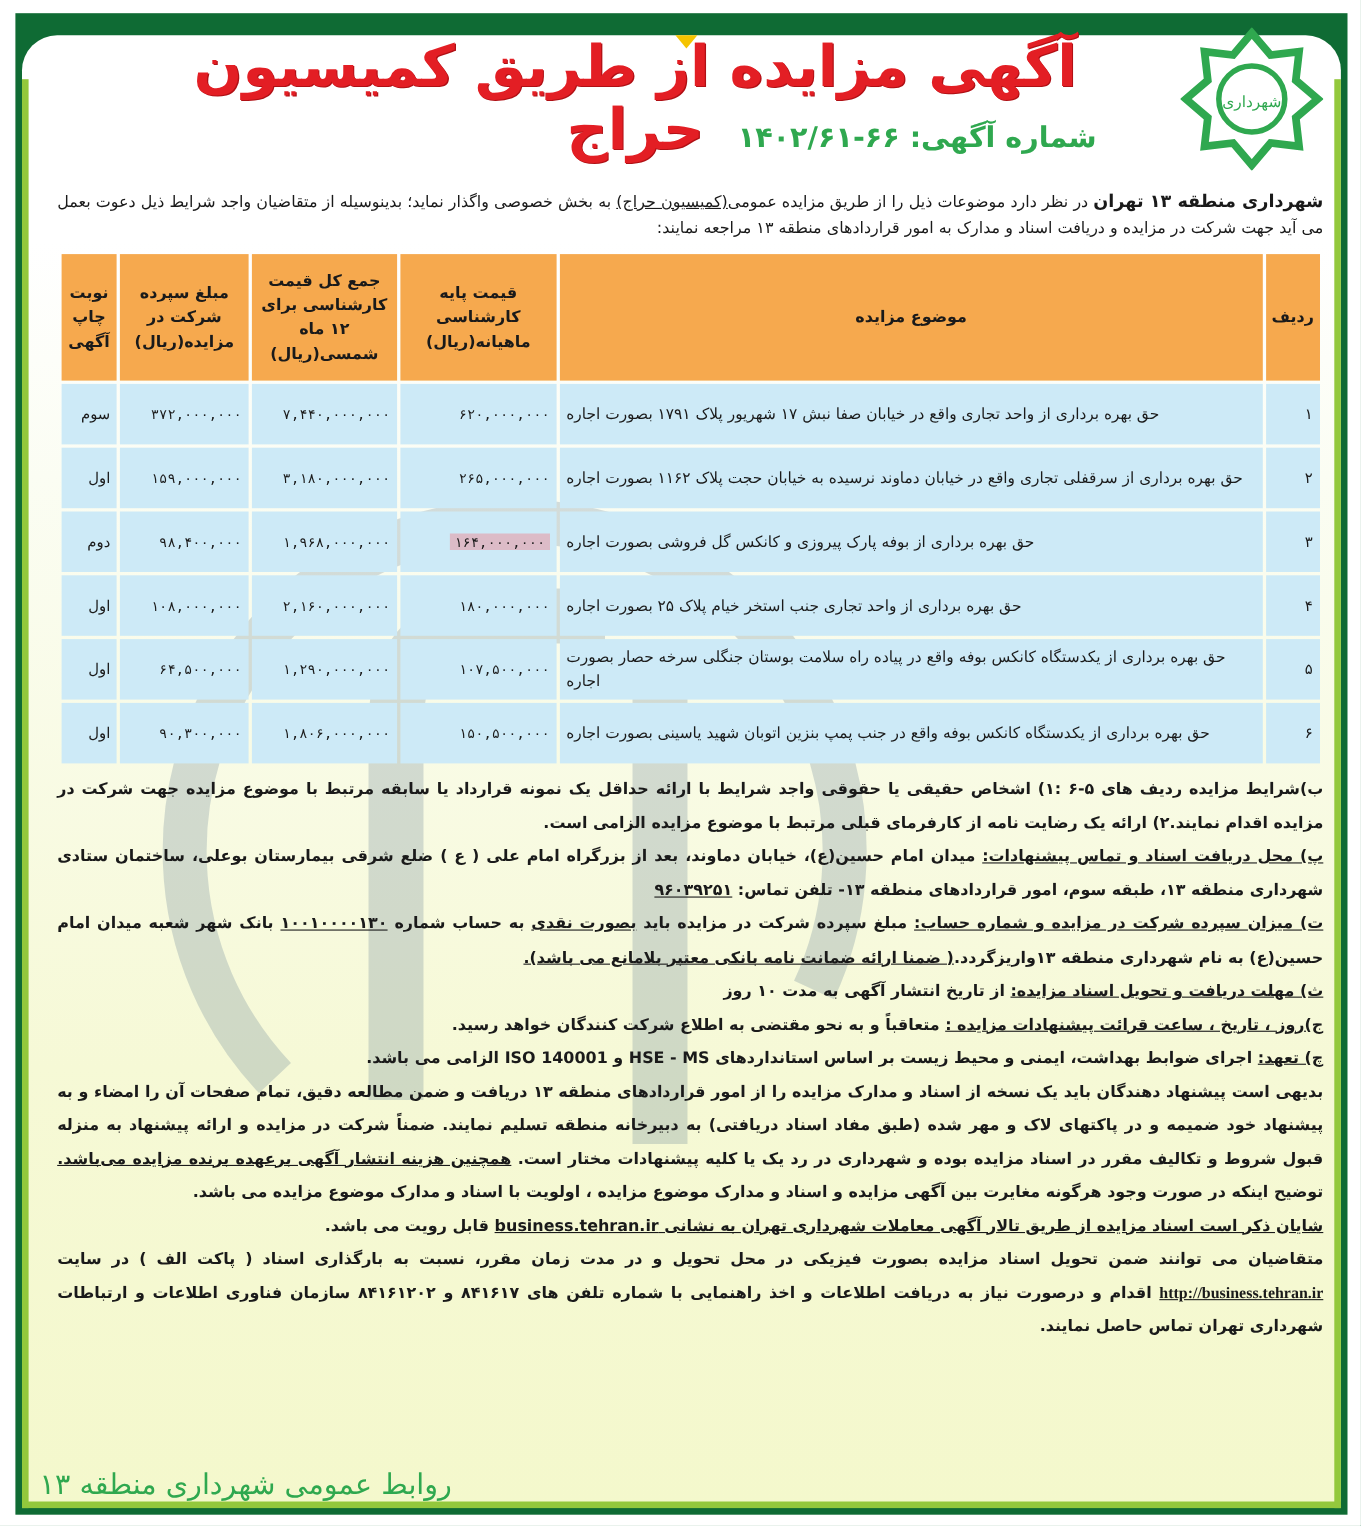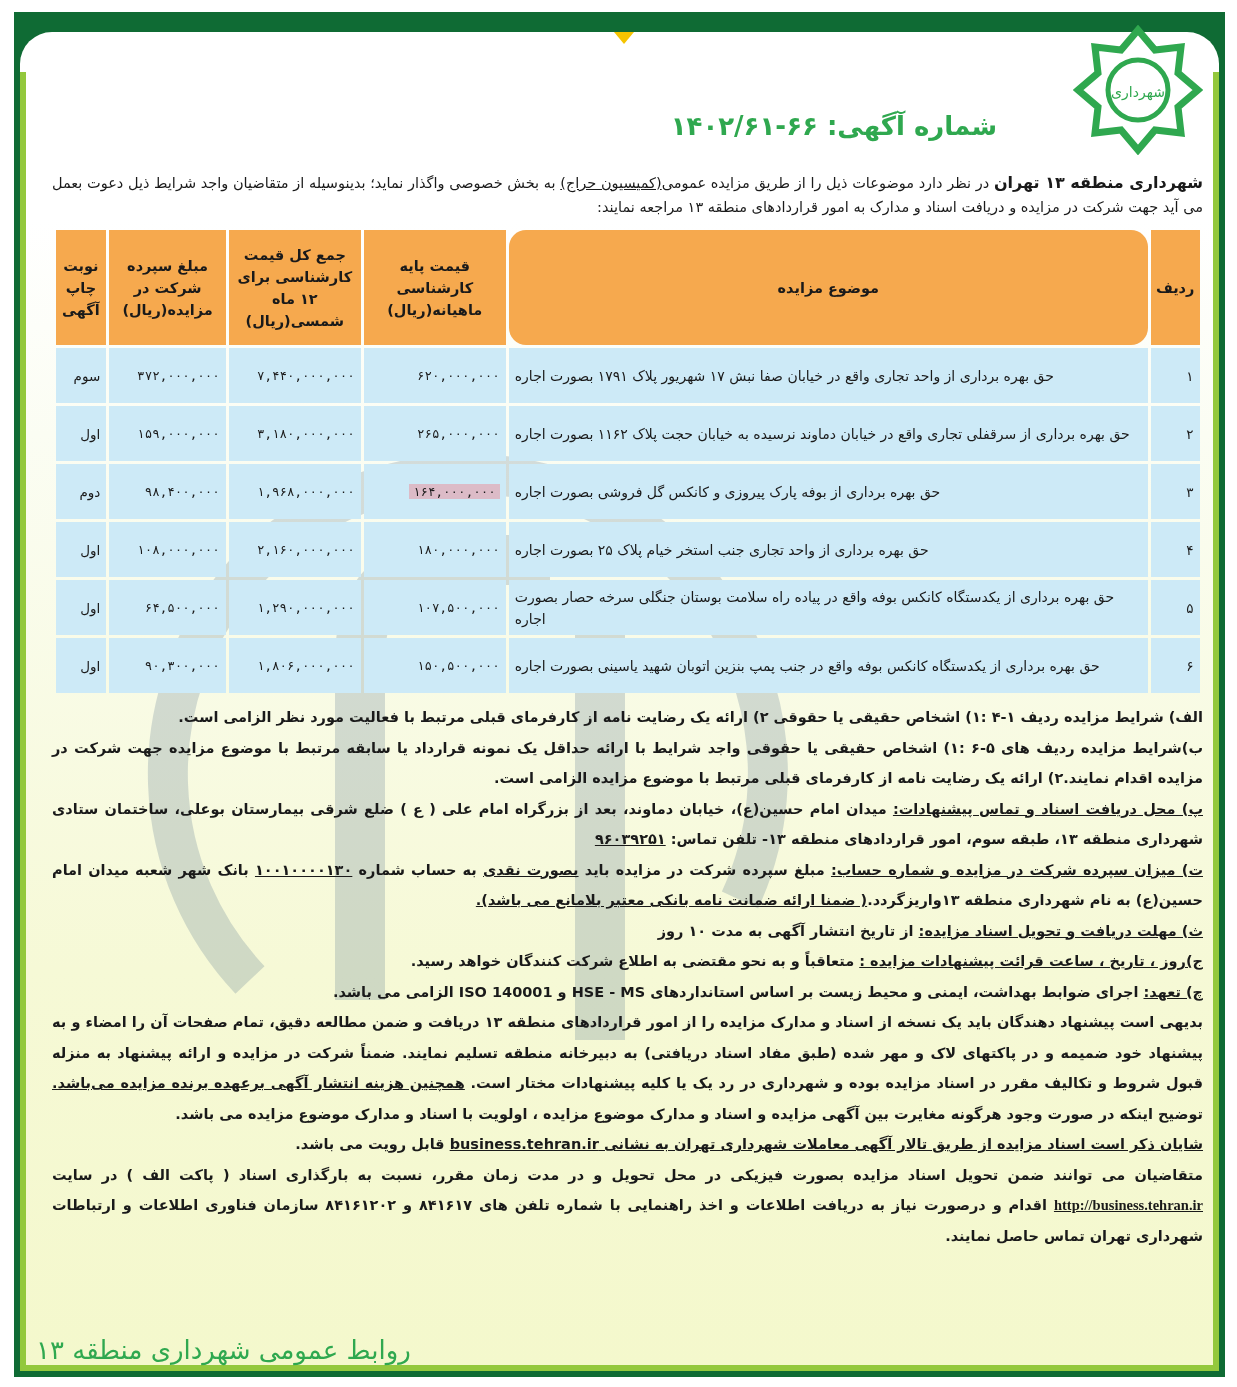--- a/index.html
+++ b/index.html
@@ -59,21 +59,21 @@
   table.auction th {
     background: #f6a94e; font-weight: bold; font-size: 14.5px; padding: 6px 4px; height: 115px;
     line-height: 22px; text-align: center; color: #1a1a1a;
   }
   table.auction td {
     background: #cdeaf7; text-align: right; padding: 4px 6px; height: 55px; line-height: 22px;
   }
   table.auction td.subject { text-align: left; font-size: 14px; }
   table.auction td.num { font-family: "DejaVu Sans Mono", monospace; font-size: 12.5px; letter-spacing: 0; }
   .col-row { width: 48px; }
-  .col-subject { width: 630px; border-radius: 17px; }
+  .col-subject { width: 630px; }
   .col-base { width: 140px; }
   .col-total { width: 130px; }
   .col-deposit { width: 115px; }
   .col-turn { width: 50px; }
   .highlight { background: rgba(240,130,140,0.45); padding: 0 4px; }
 
   .terms { padding: 6px 14px 0 14px; font-size: 14.5px; line-height: 30.5px; font-weight: bold; text-align: justify; }
   .terms p { margin: 0; }
   .terms .u { text-decoration: underline; }
   .terms .latin { direction: ltr; unicode-bidi: embed; font-family: "Liberation Serif", serif; font-weight: bold; }
@@ -108,20 +108,21 @@
 <div class="content">
 
   <div class="header">
     <svg class="logo" viewBox="0 0 130 130">
       <g fill="none" stroke="#2fa84f" stroke-width="7">
         <polygon points="65,5 82,25 108,22 105,48 125,65 105,82 108,108 82,105 65,125 48,105 22,108 25,82 5,65 25,48 22,22 48,25"></polygon>
         <circle cx="65" cy="65" r="30" stroke-width="5"></circle>
       </g>
       <text x="65" y="72" text-anchor="middle" font-size="14" fill="#2fa84f" font-family="DejaVu Sans, sans-serif">شهرداری</text>
     </svg>
+    <div class="title">آگهی مزایده از طریق کمیسیون حراج</div>
     <div class="subtitle">شماره آگهی: ۶۶-۱۴۰۲/۶۱</div>
   </div>
 
   <div class="intro">
     <span class="b">شهرداری منطقه ۱۳ تهران</span><span> در نظر دارد موضوعات ذیل را از طریق مزایده عمومی</span><span class="u">(کمیسیون حراج)</span><span> به بخش خصوصی واگذار نماید؛ بدینوسیله از متقاضیان واجد شرایط ذیل دعوت بعمل می آید جهت شرکت در مزایده و دریافت اسناد و مدارک به امور قراردادهای منطقه ۱۳ مراجعه نمایند:</span>
   </div>
 
   <table class="auction">
     <thead>
       <tr>
@@ -179,21 +180,20 @@
         <td class="subject">حق بهره برداری از یکدستگاه کانکس بوفه واقع در جنب پمپ بنزین اتوبان شهید یاسینی بصورت اجاره</td>
         <td class="num">۱۵۰,۵۰۰,۰۰۰</td>
         <td class="num">۱,۸۰۶,۰۰۰,۰۰۰</td>
         <td class="num">۹۰,۳۰۰,۰۰۰</td>
         <td>اول</td>
       </tr>
     </tbody>
   </table>
 
   <div class="terms">
-    <p>الف) شرایط مزایده ردیف ۱-۴ :۱) اشخاص حقیقی یا حقوقی ۲) ارائه یک رضایت نامه از کارفرمای قبلی مرتبط با فعالیت مورد نظر الزامی است.</p>
     <p>ب)شرایط مزایده ردیف های ۵-۶ :۱) اشخاص حقیقی یا حقوقی واجد شرایط با ارائه حداقل یک نمونه قرارداد یا سابقه مرتبط با موضوع مزایده جهت شرکت در مزایده اقدام نمایند.۲) ارائه یک رضایت نامه از کارفرمای قبلی مرتبط با موضوع مزایده الزامی است.</p>
     <p><span class="u">پ) محل دریافت اسناد و تماس پیشنهادات:</span><span> میدان امام حسین(ع)، خیابان دماوند، بعد از بزرگراه امام علی ( ع ) ضلع شرقی بیمارستان بوعلی، ساختمان ستادی شهرداری منطقه ۱۳، طبقه سوم، امور قراردادهای منطقه ۱۳- تلفن تماس: </span><span class="u">۹۶۰۳۹۲۵۱</span></p>
     <p><span class="u">ت) میزان سپرده شرکت در مزایده و شماره حساب:</span><span> مبلغ سپرده شرکت در مزایده باید </span><span class="u">بصورت نقدی</span><span> به حساب شماره </span><span class="u">۱۰۰۱۰۰۰۰۱۳۰</span><span> بانک شهر شعبه میدان امام حسین(ع) به نام شهرداری منطقه ۱۳واریزگردد.</span><span class="u">( ضمنا ارائه ضمانت نامه بانکی معتبر بلامانع می باشد).</span></p>
     <p><span class="u">ث) مهلت دریافت و تحویل اسناد مزایده:</span><span> از تاریخ انتشار آگهی به مدت ۱۰ روز</span></p>
     <p><span class="u">ج)روز ، تاریخ ، ساعت قرائت پیشنهادات مزایده :</span><span> متعاقباً و به نحو مقتضی به اطلاع شرکت کنندگان خواهد رسید.</span></p>
     <p><span class="u">چ) تعهد:</span><span> اجرای ضوابط بهداشت، ایمنی و محیط زیست بر اساس استانداردهای HSE - MS و ISO 140001 الزامی می باشد.</span></p>
     <p><span>بدیهی است پیشنهاد دهندگان باید یک نسخه از اسناد و مدارک مزایده را از امور قراردادهای منطقه ۱۳ دریافت و ضمن مطالعه دقیق، تمام صفحات آن را امضاء و به پیشنهاد خود ضمیمه و در پاکتهای لاک و مهر شده (طبق مفاد اسناد دریافتی) به دبیرخانه منطقه تسلیم نمایند. ضمناً شرکت در مزایده و ارائه پیشنهاد به منزله قبول شروط و تکالیف مقرر در اسناد مزایده بوده و شهرداری در رد یک یا کلیه پیشنهادات مختار است. </span><span class="u">همچنین هزینه انتشار آگهی برعهده برنده مزایده می‌باشد.</span><span> توضیح اینکه در صورت وجود هرگونه مغایرت بین آگهی مزایده و اسناد و مدارک موضوع مزایده ، اولویت با اسناد و مدارک موضوع مزایده می باشد.</span></p>
     <p><span class="u">شایان ذکر است اسناد مزایده از طریق تالار آگهی معاملات شهرداری تهران به نشانی business.tehran.ir</span><span> قابل رویت می باشد.</span></p>
     <p><span>متقاضیان می توانند ضمن تحویل اسناد مزایده بصورت فیزیکی در محل تحویل و در مدت زمان مقرر، نسبت به بارگذاری اسناد ( پاکت الف ) در سایت </span><span class="u latin">http://business.tehran.ir</span><span> اقدام و درصورت نیاز به دریافت اطلاعات و اخذ راهنمایی با شماره تلفن های ۸۴۱۶۱۷ و ۸۴۱۶۱۲۰۲ سازمان فناوری اطلاعات و ارتباطات شهرداری تهران تماس حاصل نمایند.</span></p>
   </div>

